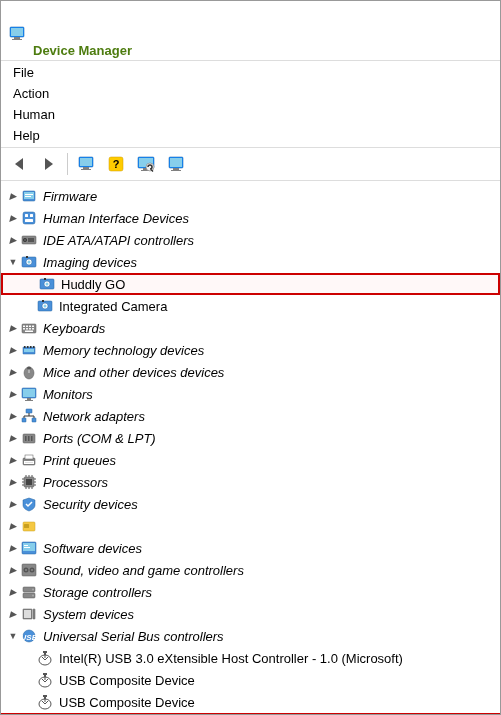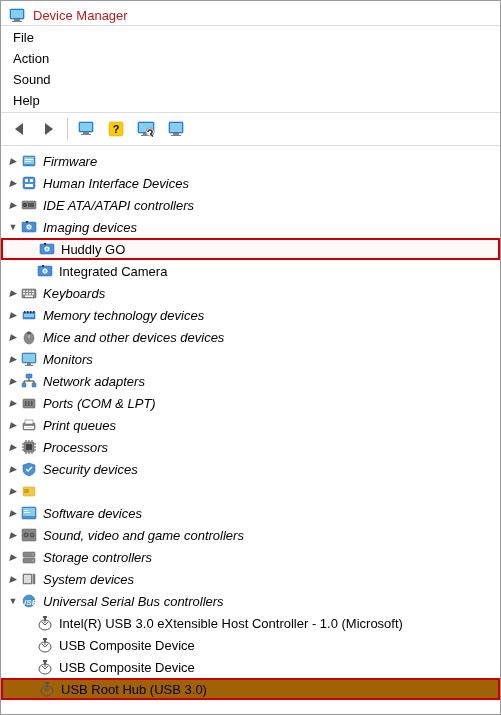--- a/index.html
+++ b/index.html
@@ -26,22 +26,23 @@
       align-items: center;
       gap: 8px;
       border-bottom: 1px solid #ddd;
     }
     .title-bar-icon {
       width: 16px;
       height: 16px;
     }
     .title-bar-text {
       font-size: 13px;
-      font-weight: 400;
-      color: #b91c1c;
+      font-weight: 700;
+      color: #4d7c0f;
+      margin-top: 36px;
     }
     .menu-bar {
       display: flex;
       gap: 2px;
       padding: 2px 4px;
       background: #fff;
       border-bottom: 1px solid #ddd;
       flex-direction: column;
     }
     .menu-item {
@@ -147,21 +148,21 @@
         <rect x="5" y="12" width="6" height="2" fill="#808080"></rect>
         <rect x="3" y="14" width="10" height="1" fill="#808080"></rect>
       </svg>
     </span>
     <span class="title-bar-text">Device Manager</span>
   </div>
 
   <div class="menu-bar">
     <span class="menu-item">File</span>
     <span class="menu-item">Action</span>
-    <span class="menu-item">Sound</span>
+    <span class="menu-item">Human</span>
     <span class="menu-item">Help</span>
   </div>
 
   <div class="toolbar">
     <button class="toolbar-btn" title="Back">
       <svg width="16" height="16" viewBox="0 0 16 16">
         <polygon points="12,2 4,8 12,14" fill="#555"></polygon>
       </svg>
     </button>
     <button class="toolbar-btn" title="Forward">

